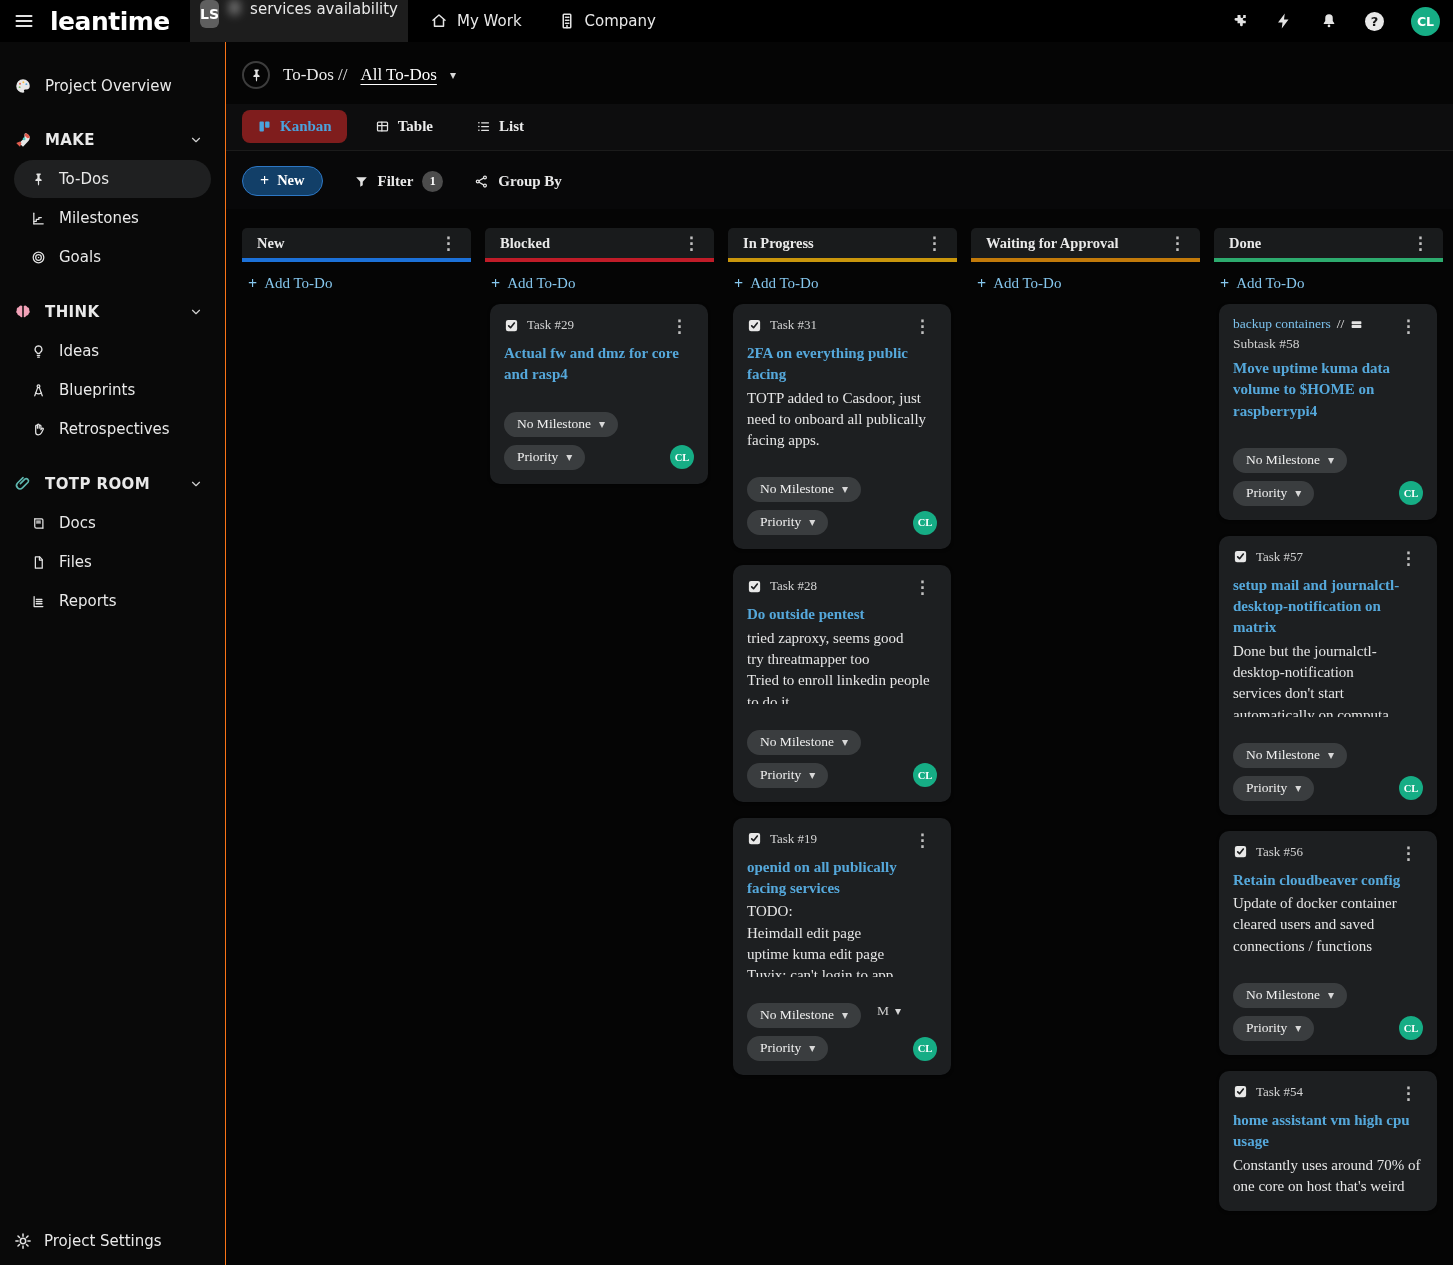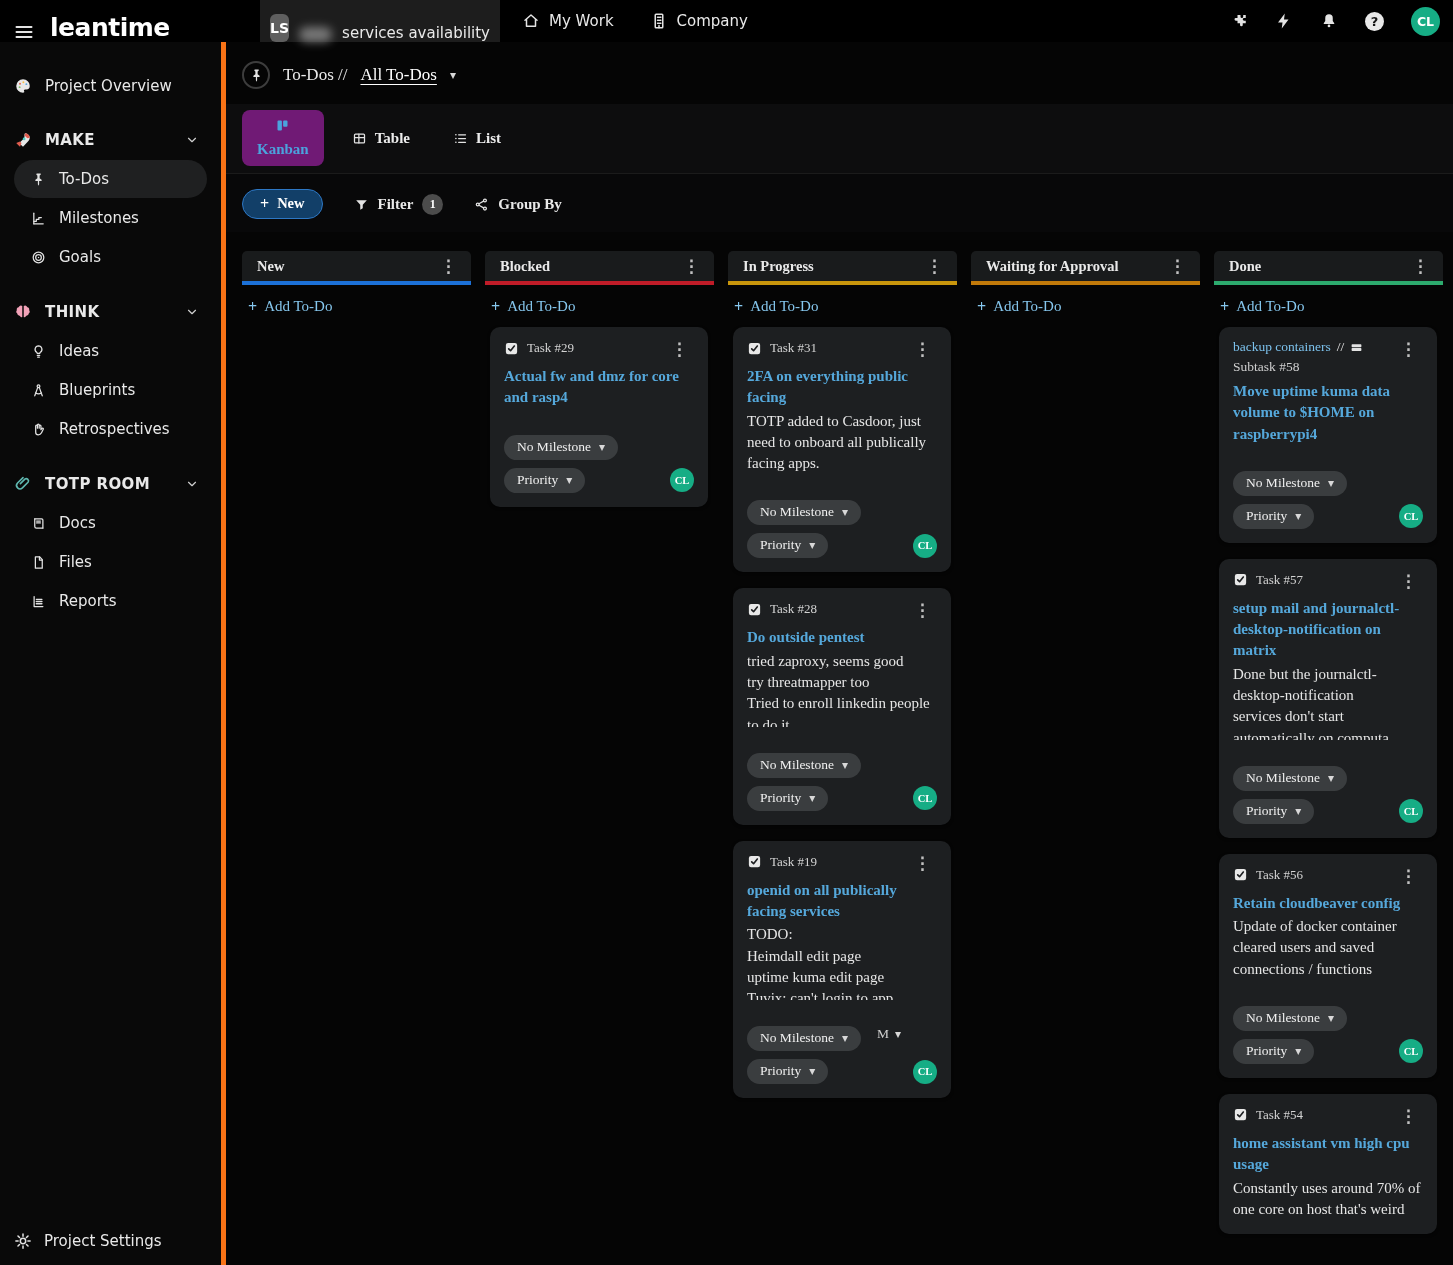--- a/index.html
+++ b/index.html
@@ -10,53 +10,53 @@
     font-size:15px;
   }
   .ic { display:inline-flex; width:18px; height:18px; flex:none; color:#e3e3e3; }
   .ic svg { width:100%; height:100%; }
   .ic-sm { width:15px; height:15px; }
   .ic-xs { width:13px; height:13px; }
   .ic-lg { width:20px; height:20px; }
 
   
   .topbar { height:42px; background:#000; display:flex; align-items:stretch; }
-  .brand-zone { width:260px; flex:none; display:flex; align-items:flex-end; gap:16px; padding-left:14px; }
+  .brand-zone { width:190px; flex:none; display:flex; align-items:center; gap:16px; padding-left:14px; }
   .brand { font-size:25px; font-weight:600; color:#fff; letter-spacing:-.5px; }
-  .project-switcher { width:240px; flex:none; background:#1d1d1d; display:flex; align-items:flex-end; gap:10px; padding:0 10px; cursor:pointer; }
+  .project-switcher { width:218px; flex:none; background:#1d1d1d; display:flex; align-items:flex-start; gap:10px; padding:0 10px; cursor:pointer; }
   .ls-badge { width:28px; height:28px; border-radius:6px; background:#5f5f5f; color:#fff; font-size:14px; font-weight:700; display:flex; align-items:center; justify-content:center; }
   .blur-blob { width:110px; height:15px; border-radius:8px; background:#8f8f8f; filter:blur(5px); opacity:.8; }
   .project-name { font-size:15px; white-space:nowrap; }
   .topnav { display:flex; align-items:center; gap:36px; margin-left:22px; }
   .topnav-item { display:flex; align-items:center; gap:9px; font-size:15px; cursor:pointer; }
   .top-icons { margin-left:auto; display:flex; align-items:center; gap:27px; padding-right:13px; }
   .help-badge { width:19px; height:19px; border-radius:50%; background:#e8e8e8; color:#141414; font-weight:700; font-size:13px; display:flex; align-items:center; justify-content:center; }
   .avatar { width:29px; height:29px; border-radius:50%; background:#16ad85; color:#fff; font-size:12.5px; font-weight:700; display:flex; align-items:center; justify-content:center; }
 
   
   .shell { display:flex; height:1223px; }
-  .sidebar { width:226px; flex:none; background:#090909; border-right:5px solid #f97316; display:flex; flex-direction:column; padding-top:26px; }
+  .sidebar { width:226px; flex:none; background:#090909; border-right:1px solid #f97316; display:flex; flex-direction:column; padding-top:26px; }
   .side-overview { display:flex; align-items:center; gap:13px; padding:9px 14px; cursor:pointer; }
   .side-section { margin-top:17px; }
   .side-section-head { display:flex; align-items:center; gap:13px; padding:10px 14px; font-size:15px; font-weight:700; letter-spacing:.4px; cursor:pointer; }
   .side-section-head .chev { margin-left:auto; margin-right:8px; width:14px; height:14px; color:#cfcfcf; }
   .side-item { display:flex; align-items:center; gap:13px; margin:1px 14px; padding:10px 8px 10px 17px; border-radius:22px; cursor:pointer; }
   .side-item.active { background:#1f2021; }
   .side-settings { margin-top:auto; display:flex; align-items:center; gap:12px; padding:15px 14px; cursor:pointer; }
 
   
   .main { flex:1; min-width:0; display:flex; flex-direction:column;font-family:Liberation Serif, serif; }
   .crumb-row { display:flex; align-items:center; gap:13px; padding:19px 0 15px 16px; }
   .crumb-pin { width:28px; height:28px; border-radius:50%; border:2px solid #3d3d3d; display:flex; align-items:center; justify-content:center; }
   .crumb-text { font-size:17px; }
   .crumb-link { color:#fff; text-decoration:underline; text-underline-offset:4px; cursor:pointer; }
   .caret { color:#d8d8d8; font-size:12px; line-height:1; }
   .tab-strip { background:#0d0d0e; border-bottom:1px solid #1b1b1b; padding:6px 0 7px 16px; display:flex; gap:13px; }
   .tab { display:flex; align-items:center; gap:8px; font-size:15px; font-weight:700; padding:8px 15px; border-radius:8px; color:#ececec; cursor:pointer; }
-  .tab.active { background:#701a75; color:#4ba3dd;flex-direction:column; }
+  .tab.active { background:#7f1d1d; color:#4ba3dd; }
   .tab.active .ic { color:#4ba3dd; }
   .toolbar { display:flex; align-items:center; gap:31px; padding:15px 0 13px 16px; background:#080809; }
   .btn-new { display:flex; align-items:center; gap:8px; background:#123f68; border:1.5px solid #2d77c4; border-radius:16px; color:#fff; font-weight:700; font-size:14.5px; padding:5px 17px 6px; cursor:pointer; }
   .plus { font-size:16px; font-weight:700; line-height:1; }
   .btn-flat { display:flex; align-items:center; gap:9px; font-size:15px; font-weight:600; cursor:pointer; }
   .badge-count { width:21px; height:21px; border-radius:50%; background:#4c4c4c; font-size:12px; color:#fff; display:flex; align-items:center; justify-content:center; }
 
   
   .board { display:flex; gap:14px; padding:19px 0 0 16px; flex:1; overflow:hidden; align-items:flex-start; }
   .col { width:229px; flex:none; }

